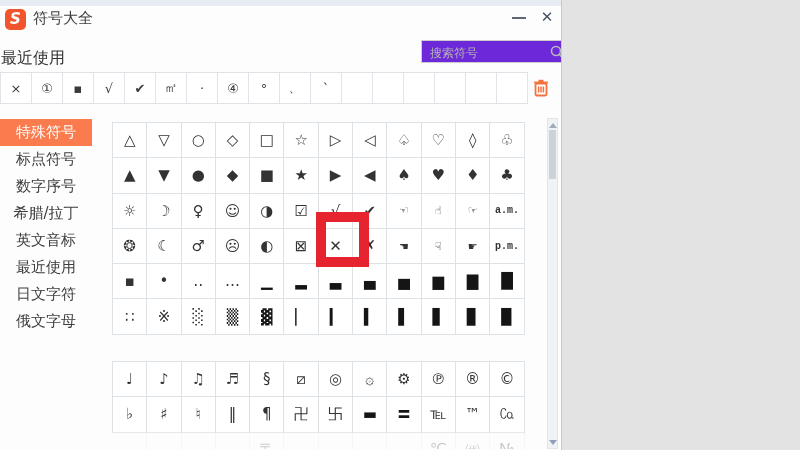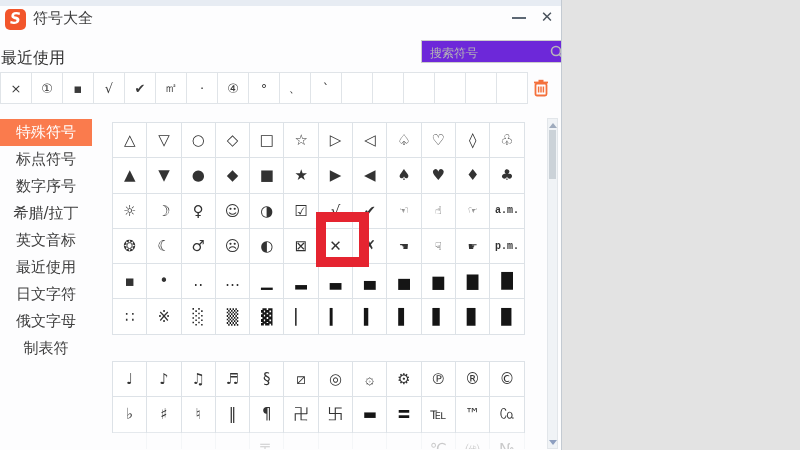--- a/index.html
+++ b/index.html
@@ -137,21 +137,20 @@
 
     <div class="sidebar" id="sidebar">
         <div class="side-item selected">特殊符号</div>
         <div class="side-item">标点符号</div>
         <div class="side-item">数字序号</div>
         <div class="side-item">希腊/拉丁</div>
         <div class="side-item">英文音标</div>
         <div class="side-item">最近使用</div>
         <div class="side-item">日文字符</div>
         <div class="side-item">俄文字母</div>
-        <div class="side-item">制表符</div>
       </div>
 
     <div class="grid" id="grid1">
         <div class="grid-row">
           <div class="cell">△</div>
           <div class="cell">▽</div>
           <div class="cell">○</div>
           <div class="cell">◇</div>
           <div class="cell">□</div>
           <div class="cell">☆</div>

